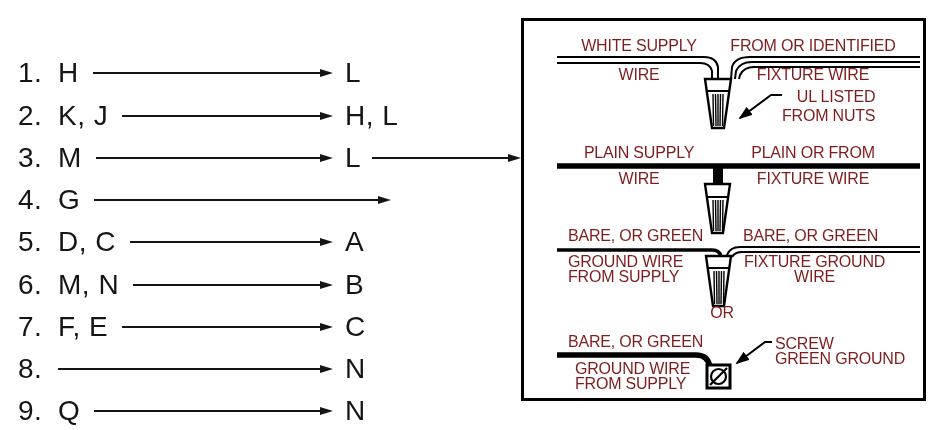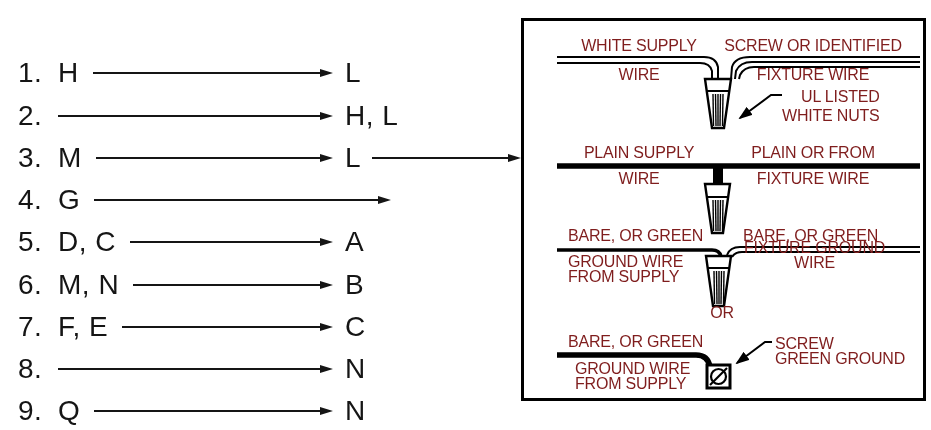--- a/index.html
+++ b/index.html
@@ -38,20 +38,21 @@
     <span class="num">1.</span>
     <span class="lhs">H</span>
     <span class="arr">
         <span class="shaft"></span>
         <span class="head"></span>
       </span>
     <span class="rhs">L</span>
   </div>
   <div class="mrow" style="top:95px">
     <span class="num">2.</span>
+    <span class="lhs">K, J</span>
     <span class="arr">
         <span class="shaft"></span>
         <span class="head"></span>
       </span>
     <span class="rhs">H, L</span>
   </div>
   <div class="mrow" style="top:137px">
     <span class="num">3.</span>
     <span class="lhs">M</span>
     <span class="arr">
@@ -186,39 +187,39 @@
       <g>
         <rect x="183" y="344" width="23" height="23" fill="#fff" stroke="#000" stroke-width="3"></rect>
         <circle cx="194.5" cy="355.5" r="7.5" fill="none" stroke="#000" stroke-width="2.2"></circle>
         <line x1="186" y1="364" x2="203" y2="347" stroke="#000" stroke-width="2.2"></line>
       </g>
       <path d="M248 321 H241 L213 342" fill="none" stroke="#000" stroke-width="2" marker-end="url(#ah)"></path>
     </svg>
 
     <div class="dlabel tc" style="left:50px;top:17px;width:130px">WHITE SUPPLY</div>
     <div class="dlabel tc" style="left:50px;top:46px;width:130px">WIRE</div>
-    <div class="dlabel tc" style="left:200px;top:17px;width:178px">SCREW OR IDENTIFIED</div>
+    <div class="dlabel tc" style="left:200px;top:17px;width:178px">FROM OR IDENTIFIED</div>
     <div class="dlabel tc" style="left:200px;top:46px;width:178px">FIXTURE WIRE</div>
     <div class="dlabel lh19" style="left:258px;top:66px">
       <div>UL LISTED</div>
-      <div>WHITE NUTS</div>
+      <div>FROM NUTS</div>
     </div>
 
     <div class="dlabel tc" style="left:50px;top:124px;width:130px">PLAIN SUPPLY</div>
     <div class="dlabel tc" style="left:50px;top:150px;width:130px">WIRE</div>
     <div class="dlabel tc" style="left:200px;top:124px;width:178px">PLAIN OR FROM</div>
     <div class="dlabel tc" style="left:200px;top:150px;width:178px">FIXTURE WIRE</div>
 
     <div class="dlabel" style="left:44px;top:207px">BARE, OR GREEN</div>
     <div class="dlabel" style="left:44px;top:233px">
       <div>GROUND WIRE</div>
       <div>FROM SUPPLY</div>
     </div>
     <div class="dlabel" style="left:219px;top:207px">BARE, OR GREEN</div>
-    <div class="dlabel tc" style="left:218px;top:219px;width:145px">
+    <div class="dlabel tc" style="left:218px;top:233px;width:145px">
       <div>FIXTURE GROUND</div>
       <div>WIRE</div>
     </div>
     <div class="dlabel tc" style="left:183px;top:284px;width:30px">OR</div>
 
     <div class="dlabel" style="left:44px;top:313px">BARE, OR GREEN</div>
     <div class="dlabel" style="left:51px;top:340px">
       <div>GROUND WIRE</div>
       <div>FROM SUPPLY</div>
     </div>

